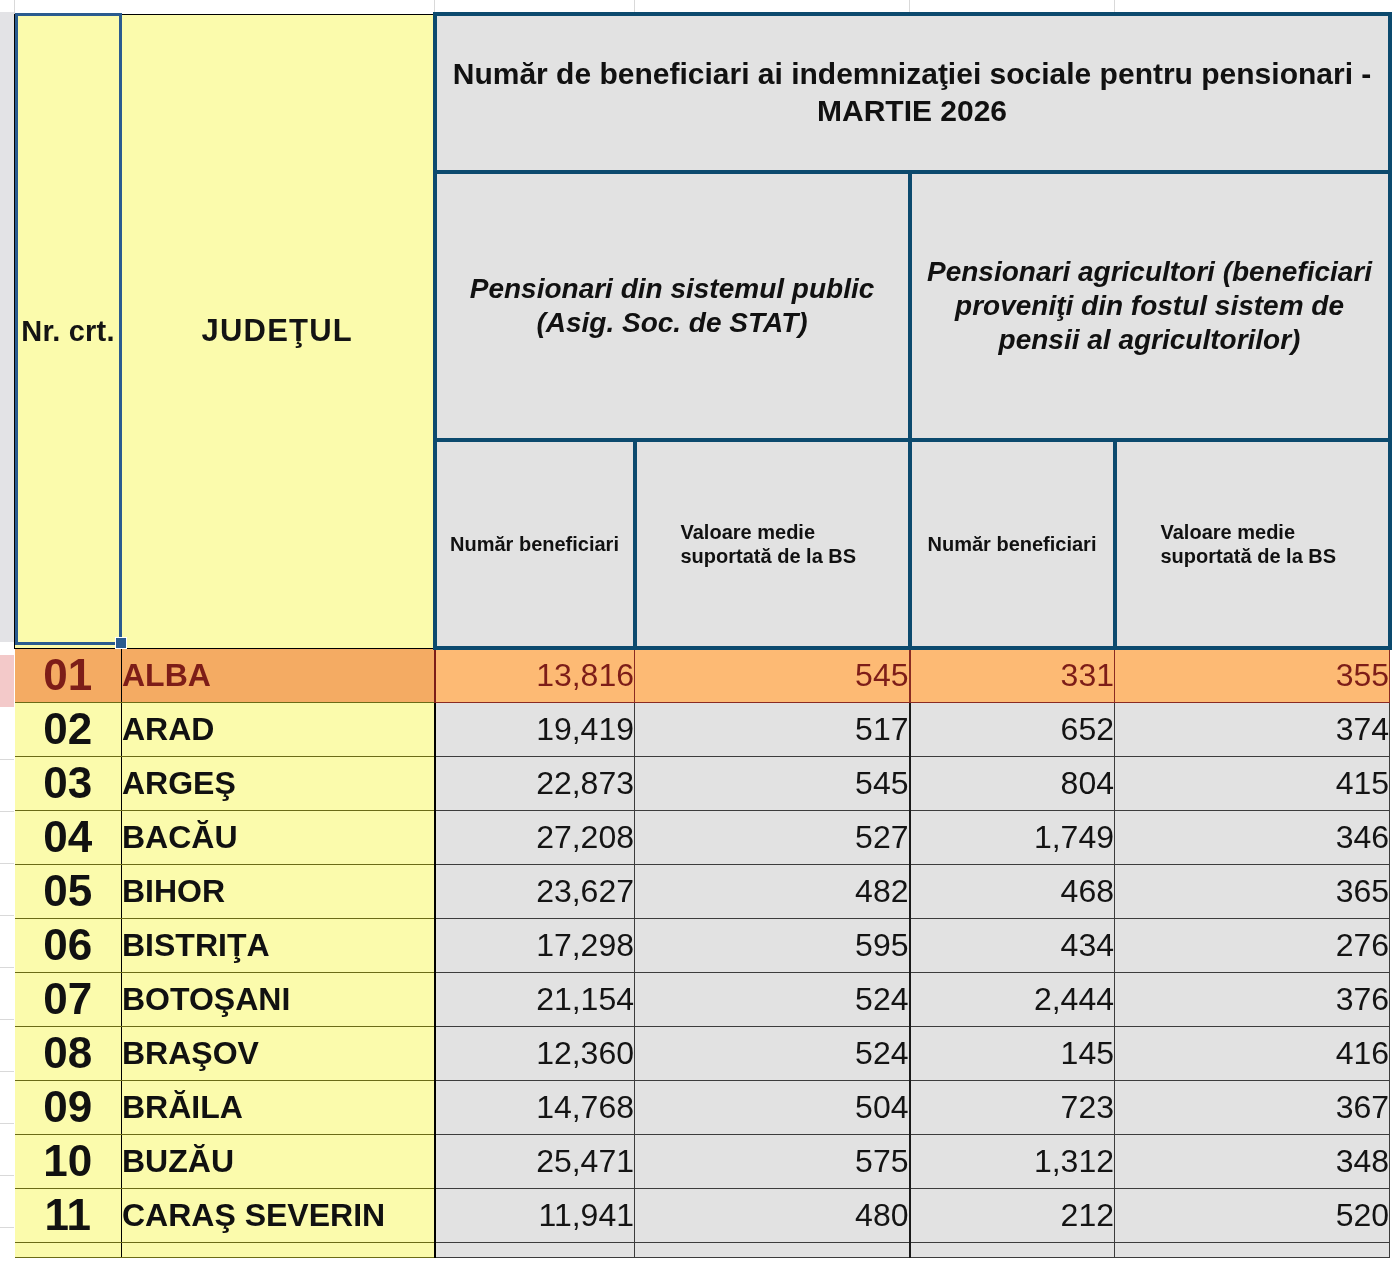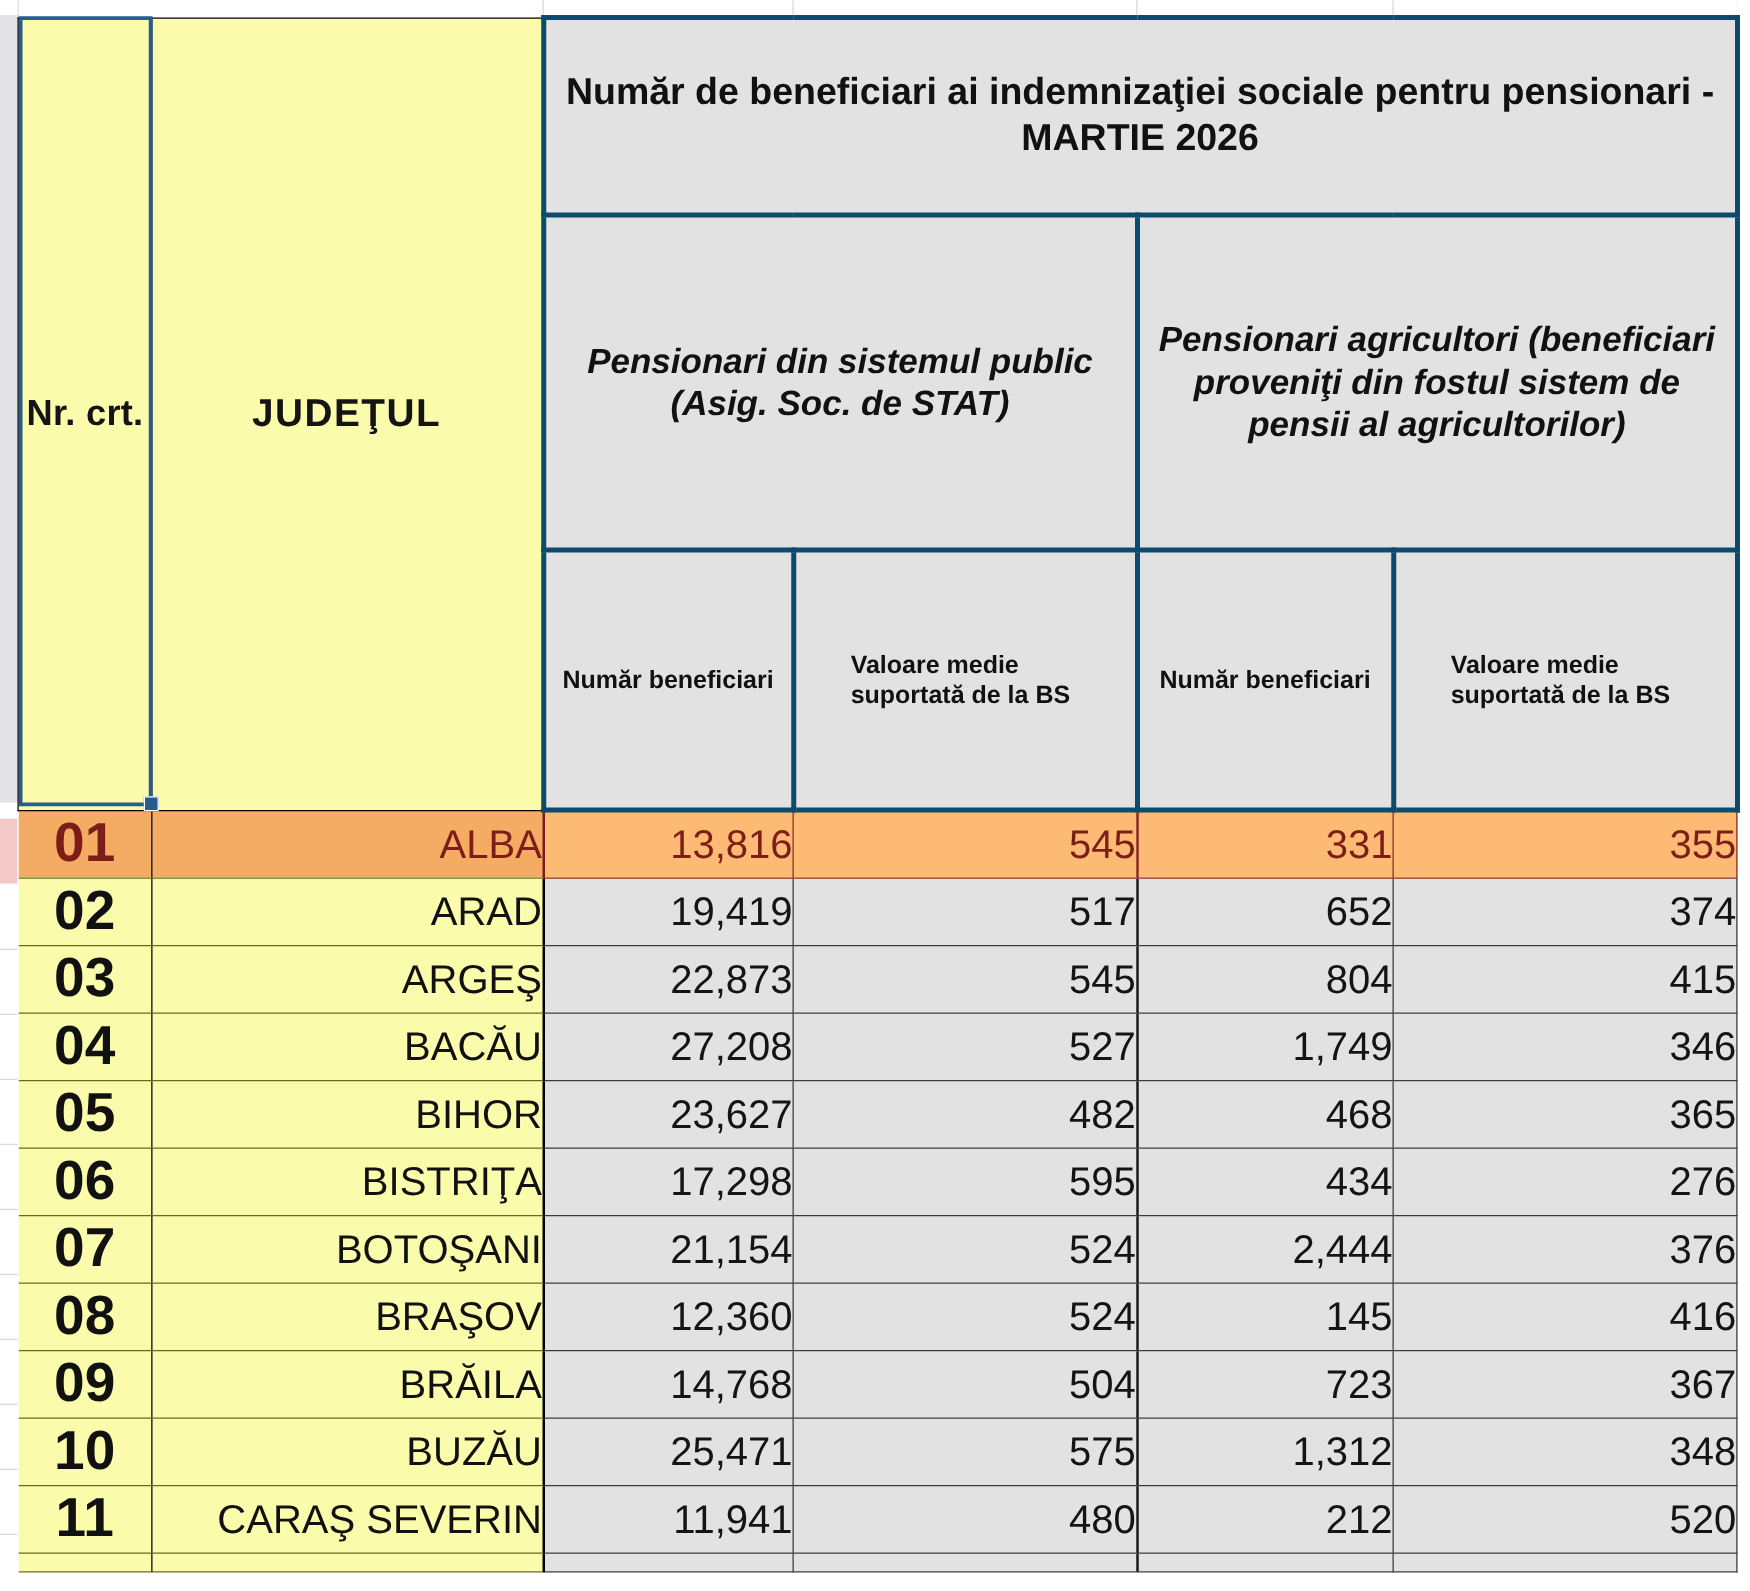--- a/index.html
+++ b/index.html
@@ -88,23 +88,23 @@
     border-bottom:1px solid #6b6b17;
     border-left:none;border-right:1px solid #000;
     text-align:center;
     font-size:44px;font-weight:bold;color:#111;
   }
   td.c-name{
     background:#fbfbac;
     border-top:1px solid #6b6b17;
     border-bottom:1px solid #6b6b17;
     border-left:none;border-right:2px solid #000;
-    text-align:right;
+    text-align:left;
     padding-left:7px;
-    font-size:32px;font-weight:normal;color:#111;
+    font-size:32px;font-weight:bold;color:#111;
     white-space:nowrap;
   }
   td.c-num{
     background:#e2e2e2;
     border:1px solid #3c3c3c;
     text-align:right;
     padding-right:5px;
     font-size:32px;color:#141414;
     white-space:nowrap;
   }

